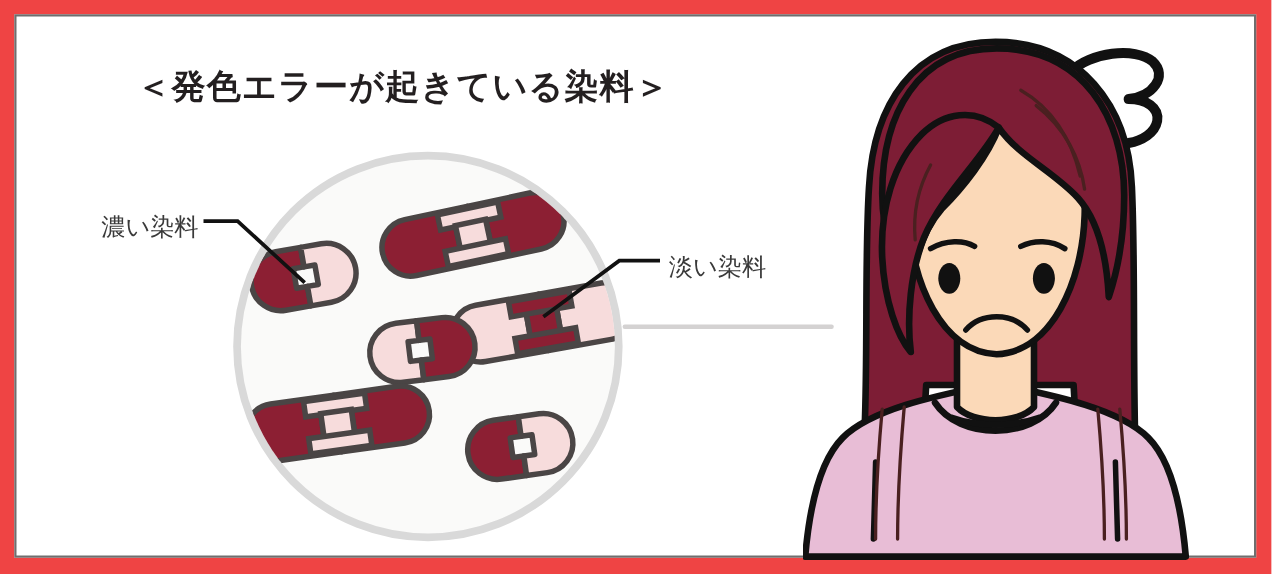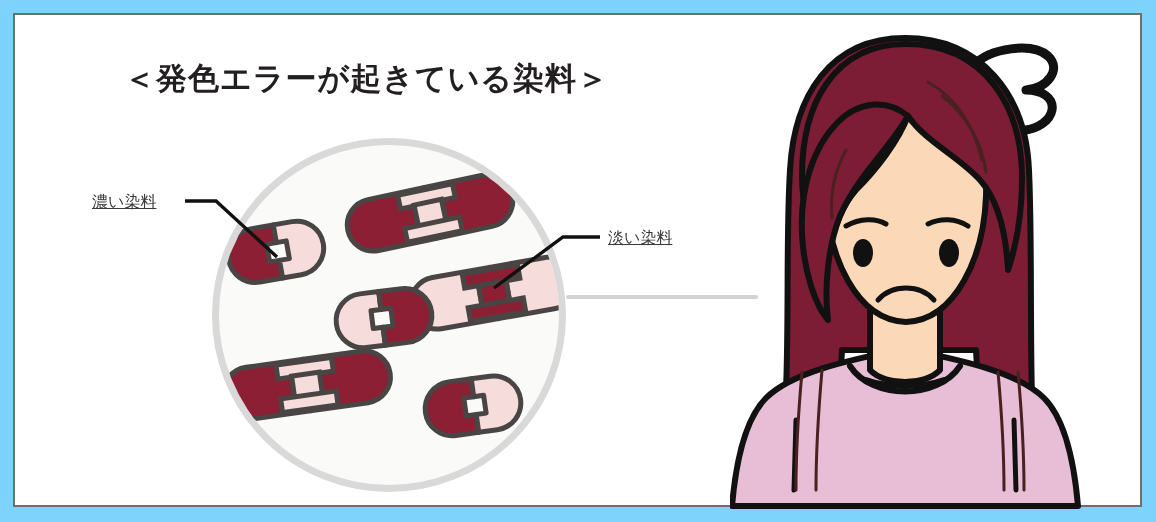--- a/index.html
+++ b/index.html
@@ -7,21 +7,21 @@
     padding: 0;
     background: #ffffff;
   }
   body {
     font-family: "Liberation Sans", "DejaVu Sans", sans-serif;
   }
   #canvas {
     position: relative;
     width: 1156px;
     height: 522px;
-    background: #7dd3fc;
+    background: #ef4444;
     overflow: hidden;
   }
   
   #frame {
     position: absolute;
     left: 13px;
     top: 13px;
     width: 1129px;
     height: 494px;
     border: 2px solid #6e6e6e;
@@ -65,25 +65,24 @@
     left: 566px;
     top: 295px;
     width: 192px;
     height: 4px;
     background: #d4d2d2;
     border-radius: 2px;
   }
   
   .label {
     position: absolute;
-    font-size: 16px;
+    font-size: 22px;
     color: #3a3a3a;
     white-space: nowrap;
     font-family: "DejaVu Sans", "Liberation Sans", sans-serif;
-    text-decoration: underline;
   }
   #label-dark { left: 92px; top: 192px; }
   #label-light { left: 608px; top: 228px; text-align: right; }
 
   #leaders {
     position: absolute;
     left: 0;
     top: 0;
     width: 1156px;
     height: 522px;

